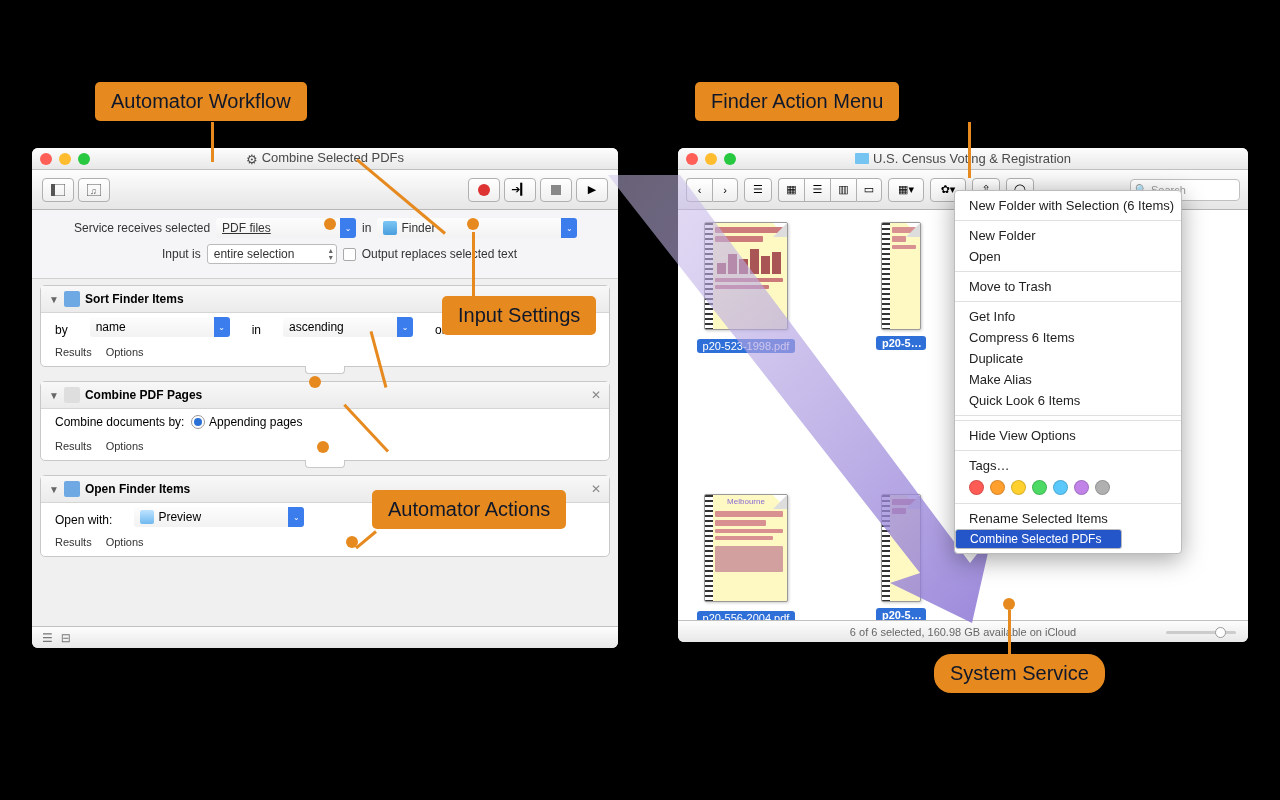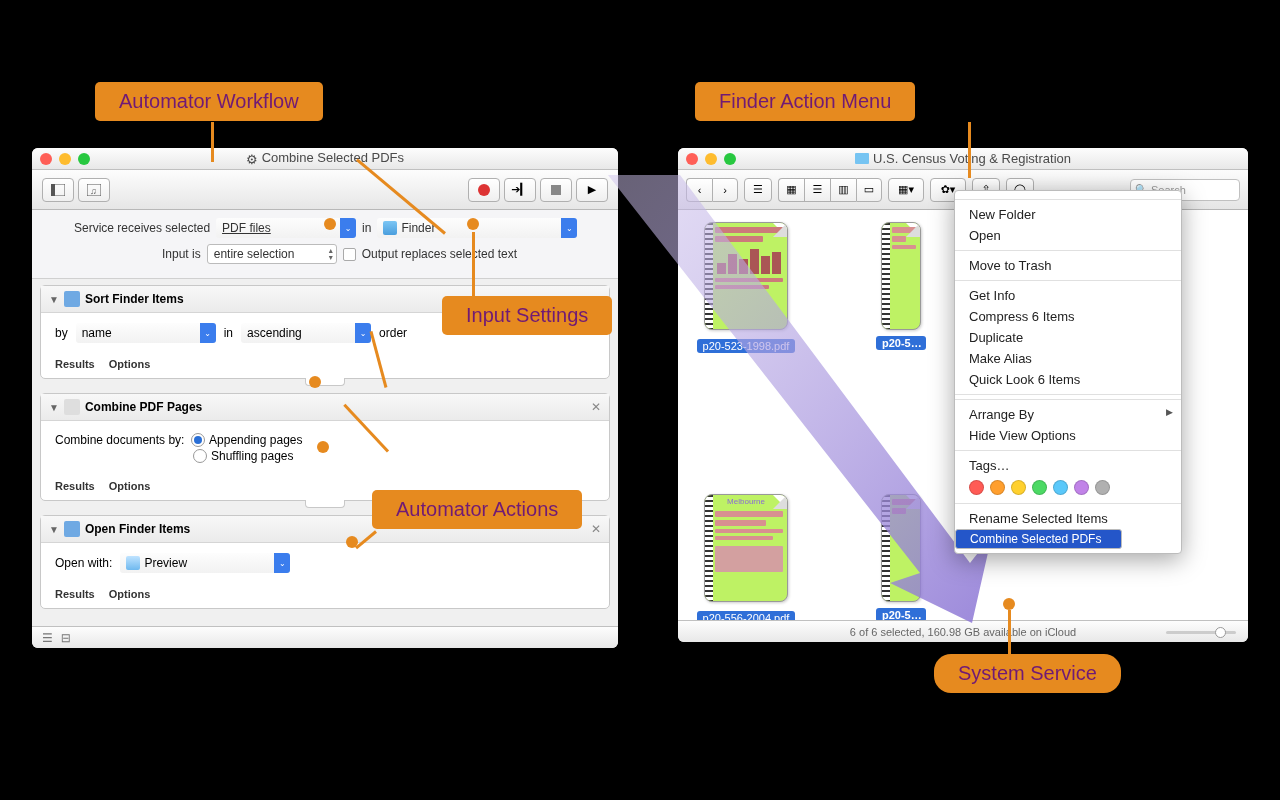--- a/index.html
+++ b/index.html
@@ -1,19 +1,19 @@
 <!DOCTYPE html>
 <html><head>
 <meta charset="utf-8">
 <style>
   * { margin:0; padding:0; box-sizing:border-box; font-family:-apple-system,Helvetica,Arial,sans-serif; }
   body { background:#000; width:1280px; height:800px; position:relative; overflow:hidden; }
 
   
-  .callout { position:absolute; background:#e68a1f; color:#701a75; font-size:20px; font-weight:400; padding:8px 24px; border-radius:5px; z-index:40; white-space:nowrap; }
+  .callout { position:absolute; background:#e68a1f; color:#0f172a; font-size:20px; font-weight:400; padding:8px 16px; border-radius:5px; z-index:40; white-space:nowrap; }
   .callout-line { position:absolute; background:#e68a1f; z-index:35; }
   .dot { position:absolute; width:12px; height:12px; background:#e68a1f; border-radius:50%; z-index:36; }
 
   .window { position:absolute; background:#f0f0f0; border-radius:6px; box-shadow:0 10px 40px rgba(0,0,0,0.5); overflow:hidden; }
   .titlebar { height:22px; background:linear-gradient(#fdfdfd,#e8e8e8); border-bottom:1px solid #c0c0c0; display:flex; align-items:center; padding:0 8px; position:relative; }
   .traffic { display:flex; gap:7px; }
   .tbtn { width:12px; height:12px; border-radius:50%; }
   .tred{background:#ff5f57;} .tyel{background:#febc2e;} .tgrn{background:#28c840;}
   .wtitle { position:absolute; left:0; right:0; text-align:center; font-size:13px; color:#4a4a4a; pointer-events:none; }
   .wtitle .foldericon { display:inline-block; width:14px; height:11px; background:#76c4f2; border-radius:1px; vertical-align:-1px; margin-right:4px; }
@@ -35,43 +35,43 @@
   .finder-sel { width:200px; }
   .checkbox { width:13px; height:13px; border:1px solid #aaa; border-radius:2px; background:#fff; display:inline-block; vertical-align:-2px; }
 
   .action-list { padding:6px 8px; }
   .action { background:#fff; border:1px solid #c8c8c8; border-radius:5px; margin-bottom:14px; position:relative; }
   .notch { position:absolute; left:50%; bottom:-8px; transform:translateX(-50%); width:40px; height:8px; background:#fff; border:1px solid #c8c8c8; border-top:none; border-radius:0 0 4px 4px; }
   .action-head { background:linear-gradient(#f8f8f8,#ebebeb); border-bottom:1px solid #d5d5d5; padding:5px 8px; font-size:12px; font-weight:600; display:flex; align-items:center; gap:5px; }
   .action-head .disc { color:#666; font-size:10px; }
   .action-head .aicon { width:16px; height:16px; background:#6fa9e3; border-radius:2px; }
   .action-head .aicon.pdf { background:#dedede; }
-  .action-body { padding:10px 14px; font-size:12px; display:flex; align-items:center; gap:8px; }
+  .action-body { padding:4px 14px; font-size:12px; display:flex; align-items:flex-end; gap:22px; }
   .action-body.col { display:block; }
   .action-foot { padding:5px 14px 8px; font-size:11px; color:#333; display:flex; gap:14px; }
-  .action-foot span { font-weight:700; }
+  .action-foot span { font-weight:400; }
   .action .close { position:absolute; right:8px; top:6px; color:#888; font-size:12px; }
   .radio { display:inline-block; width:14px; height:14px; border:1px solid #999; border-radius:50%; vertical-align:-3px; margin-right:4px; position:relative; }
   .radio.on::after { content:""; position:absolute; inset:2px; background:#2a6fd6; border-radius:50%; }
   .action-body .arow { margin:2px 0; }
 
   .statusbar { position:absolute; left:0; right:0; bottom:0; height:22px; background:linear-gradient(#fdfdfd,#e8e8e8); border-top:1px solid #c0c0c0; display:flex; align-items:center; padding:0 10px; gap:8px; color:#777; font-size:12px; }
 
   
   .ftoolbar { height:40px; background:linear-gradient(#fcfcfc,#e5e5e5); border-bottom:1px solid #b5b5b5; display:flex; align-items:center; padding:0 8px; gap:6px; }
   .seg { display:flex; }
   .seg .tbtn2 { border-radius:0; border-right:none; }
   .seg .tbtn2:first-child { border-radius:4px 0 0 4px; }
   .seg .tbtn2:last-child { border-radius:0 4px 4px 0; border-right:1px solid #b0b0b0; }
   .search { flex:0 0 110px; height:22px; background:#fff; border:1px solid #c0c0c0; border-radius:4px; font-size:11px; color:#999; padding-left:20px; position:relative; display:flex; align-items:center; margin-left:auto; }
   .search::before { content:"🔍"; position:absolute; left:4px; font-size:10px; }
 
   .fcontent { position:absolute; top:62px; left:0; right:0; bottom:22px; background:#fff; padding:12px 18px; display:flex; flex-wrap:wrap; gap:70px 80px; align-content:flex-start; }
   .fitem { width:100px; text-align:center; }
-  .thumb { width:84px; height:108px; margin:0 auto 6px; background:#bef264; border:1px solid #999; border-radius:8px; box-shadow:1px 1px 3px rgba(0,0,0,0.2); position:relative; overflow:hidden; }
+  .thumb { width:84px; height:108px; margin:0 auto 6px; background:#fef9c3; border:1px solid #999; border-radius:2px; box-shadow:1px 1px 3px rgba(0,0,0,0.2); position:relative; overflow:hidden; }
   .thumb::before { content:""; position:absolute; right:0; top:0; border-style:solid; border-width:0 14px 14px 0; border-color:transparent #fff transparent transparent; }
   .thumb::after { content:""; position:absolute; right:0; top:0; border-style:solid; border-width:0 0 14px 14px; border-color:transparent transparent #ddd transparent; }
   .thumb .binding { position:absolute; left:0; top:0; bottom:0; width:8px; background:repeating-linear-gradient(#333 0,#333 2px,#fff 2px,#fff 5px); }
   .thumb .page { position:absolute; left:10px; right:4px; top:4px; bottom:4px; }
   .thumb .page .blk { background:#cc7a7a; height:6px; margin-bottom:3px; border-radius:1px; }
   .thumb .page .bars { display:flex; gap:2px; align-items:flex-end; height:28px; margin:4px 2px; }
   .thumb .page .bars span { flex:1; background:#aa5555; }
   .thumb.alt .page .blk { background:#d89090; }
   .thumb .melbourne { position:absolute; top:2px; left:0; right:0; text-align:center; font-size:8px; color:#8a6cd4; }
   .flabel { display:inline-block; background:#2f6fd8; color:#fff; font-size:11px; padding:1px 6px; border-radius:3px; }
@@ -231,23 +231,20 @@
       <span class="close">✕</span>
       <div class="action-head">
         <span class="disc">▼</span>
         <span class="aicon pdf"></span>
         <span>Combine PDF Pages</span>
       </div>
       <div class="action-body col">
         <div class="arow">
           <span>Combine documents by:</span>
           &nbsp;<span class="radio on"></span><span>Appending pages</span>
-        </div>
-        <div class="arow" style="padding-left:138px;">
-          <span class="radio"></span><span>Shuffling pages</span>
         </div>
       </div>
       <div class="action-foot">
           <span>Results</span>
           <span>Options</span>
         </div>
       <div class="notch"></div>
     </div>
 
     <div class="action">
@@ -392,34 +389,34 @@
 
   <div class="fstatus">
     <span>6 of 6 selected, 160.98 GB available on iCloud</span>
     <div class="slider">
         <div class="track"></div>
         <div class="knob"></div>
       </div>
   </div>
 
   <div class="menu" style="left:276px; top:42px; width:228px;">
+    <div class="mi">New Folder with Selection (6 Items)</div>
     <div class="sep"></div>
     <div class="mi">New Folder</div>
     <div class="mi">Open</div>
     <div class="sep"></div>
     <div class="mi">Move to Trash</div>
     <div class="sep"></div>
     <div class="mi">Get Info</div>
     <div class="mi">Compress 6 Items</div>
     <div class="mi">Duplicate</div>
     <div class="mi">Make Alias</div>
     <div class="mi">Quick Look 6 Items</div>
     <div class="sep"></div>
     <div class="sep"></div>
-    <div class="mi sub">Arrange By</div>
     <div class="mi">Hide View Options</div>
     <div class="sep"></div>
     <div class="mi">Tags…</div>
     <div class="tags" id="tagrow">
         <span style="background: rgb(255, 91, 85);"></span>
         <span style="background: rgb(255, 159, 46);"></span>
         <span style="background: rgb(255, 208, 46);"></span>
         <span style="background: rgb(76, 217, 100);"></span>
         <span style="background: rgb(90, 200, 250);"></span>
         <span style="background: rgb(193, 131, 232);"></span>

